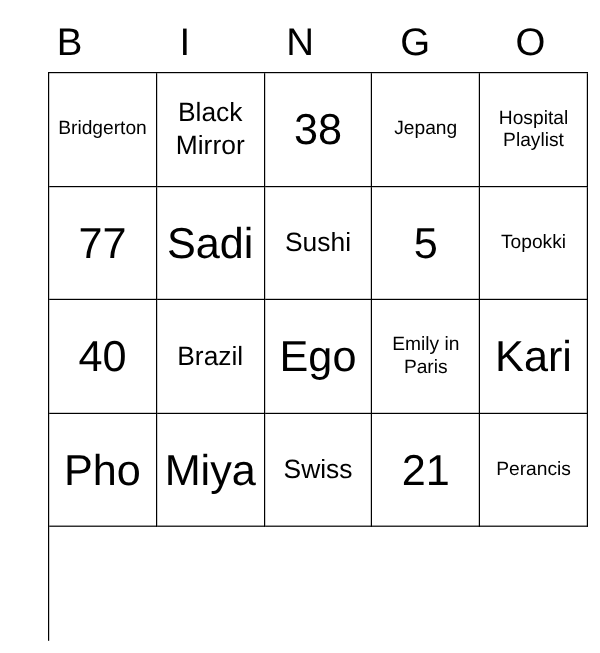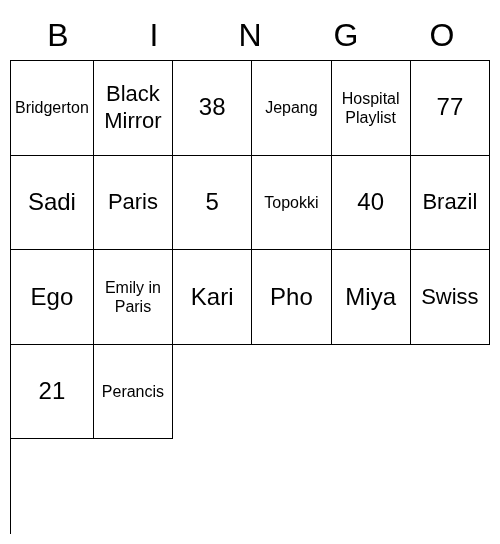--- a/index.html
+++ b/index.html
@@ -35,46 +35,47 @@
       display: flex;
       justify-content: center;
       align-items: center;
       font-size: 32px;
       font-weight: normal;
       color: #000;
     }
 
     .bingo-grid {
       display: grid;
-      grid-template-columns: repeat(6, 1fr);
+      grid-template-columns: repeat(5, 1fr);
       grid-template-rows: repeat(5, 1fr);
       border-left: 1.5px solid #000;
       border-top: 1.5px solid #000;
       flex: 1;
+      margin-left: 30px;
     }
 
     .bingo-cell {
       border-right: 1.5px solid #000;
       border-bottom: 1.5px solid #000;
       display: flex;
       justify-content: center;
       align-items: center;
       text-align: center;
       padding: 4px;
       min-height: 88px;
     }
 
     .bingo-cell span {
       font-size: 16px;
       line-height: 1.2;
       color: #000;
     }
 
     .bingo-cell span.xlarge {
-      font-size: 24px;
+      font-size: 36px;
     }
 
     .bingo-cell span.medium {
       font-size: 22px;
     }
   </style>
 </head>
 <body>
 
 <div class="bingo-container">
@@ -101,21 +102,21 @@
       <div class="bingo-cell">
         <span>Hospital Playlist</span>
       </div>
       <div class="bingo-cell">
         <span class="xlarge">77</span>
       </div>
       <div class="bingo-cell">
         <span class="xlarge">Sadi</span>
       </div>
       <div class="bingo-cell">
-        <span class="medium">Paris</span>
+        <span class="medium">Sushi</span>
       </div>
       <div class="bingo-cell">
         <span class="xlarge">5</span>
       </div>
       <div class="bingo-cell">
         <span>Topokki</span>
       </div>
       <div class="bingo-cell">
         <span class="xlarge">40</span>
       </div>

